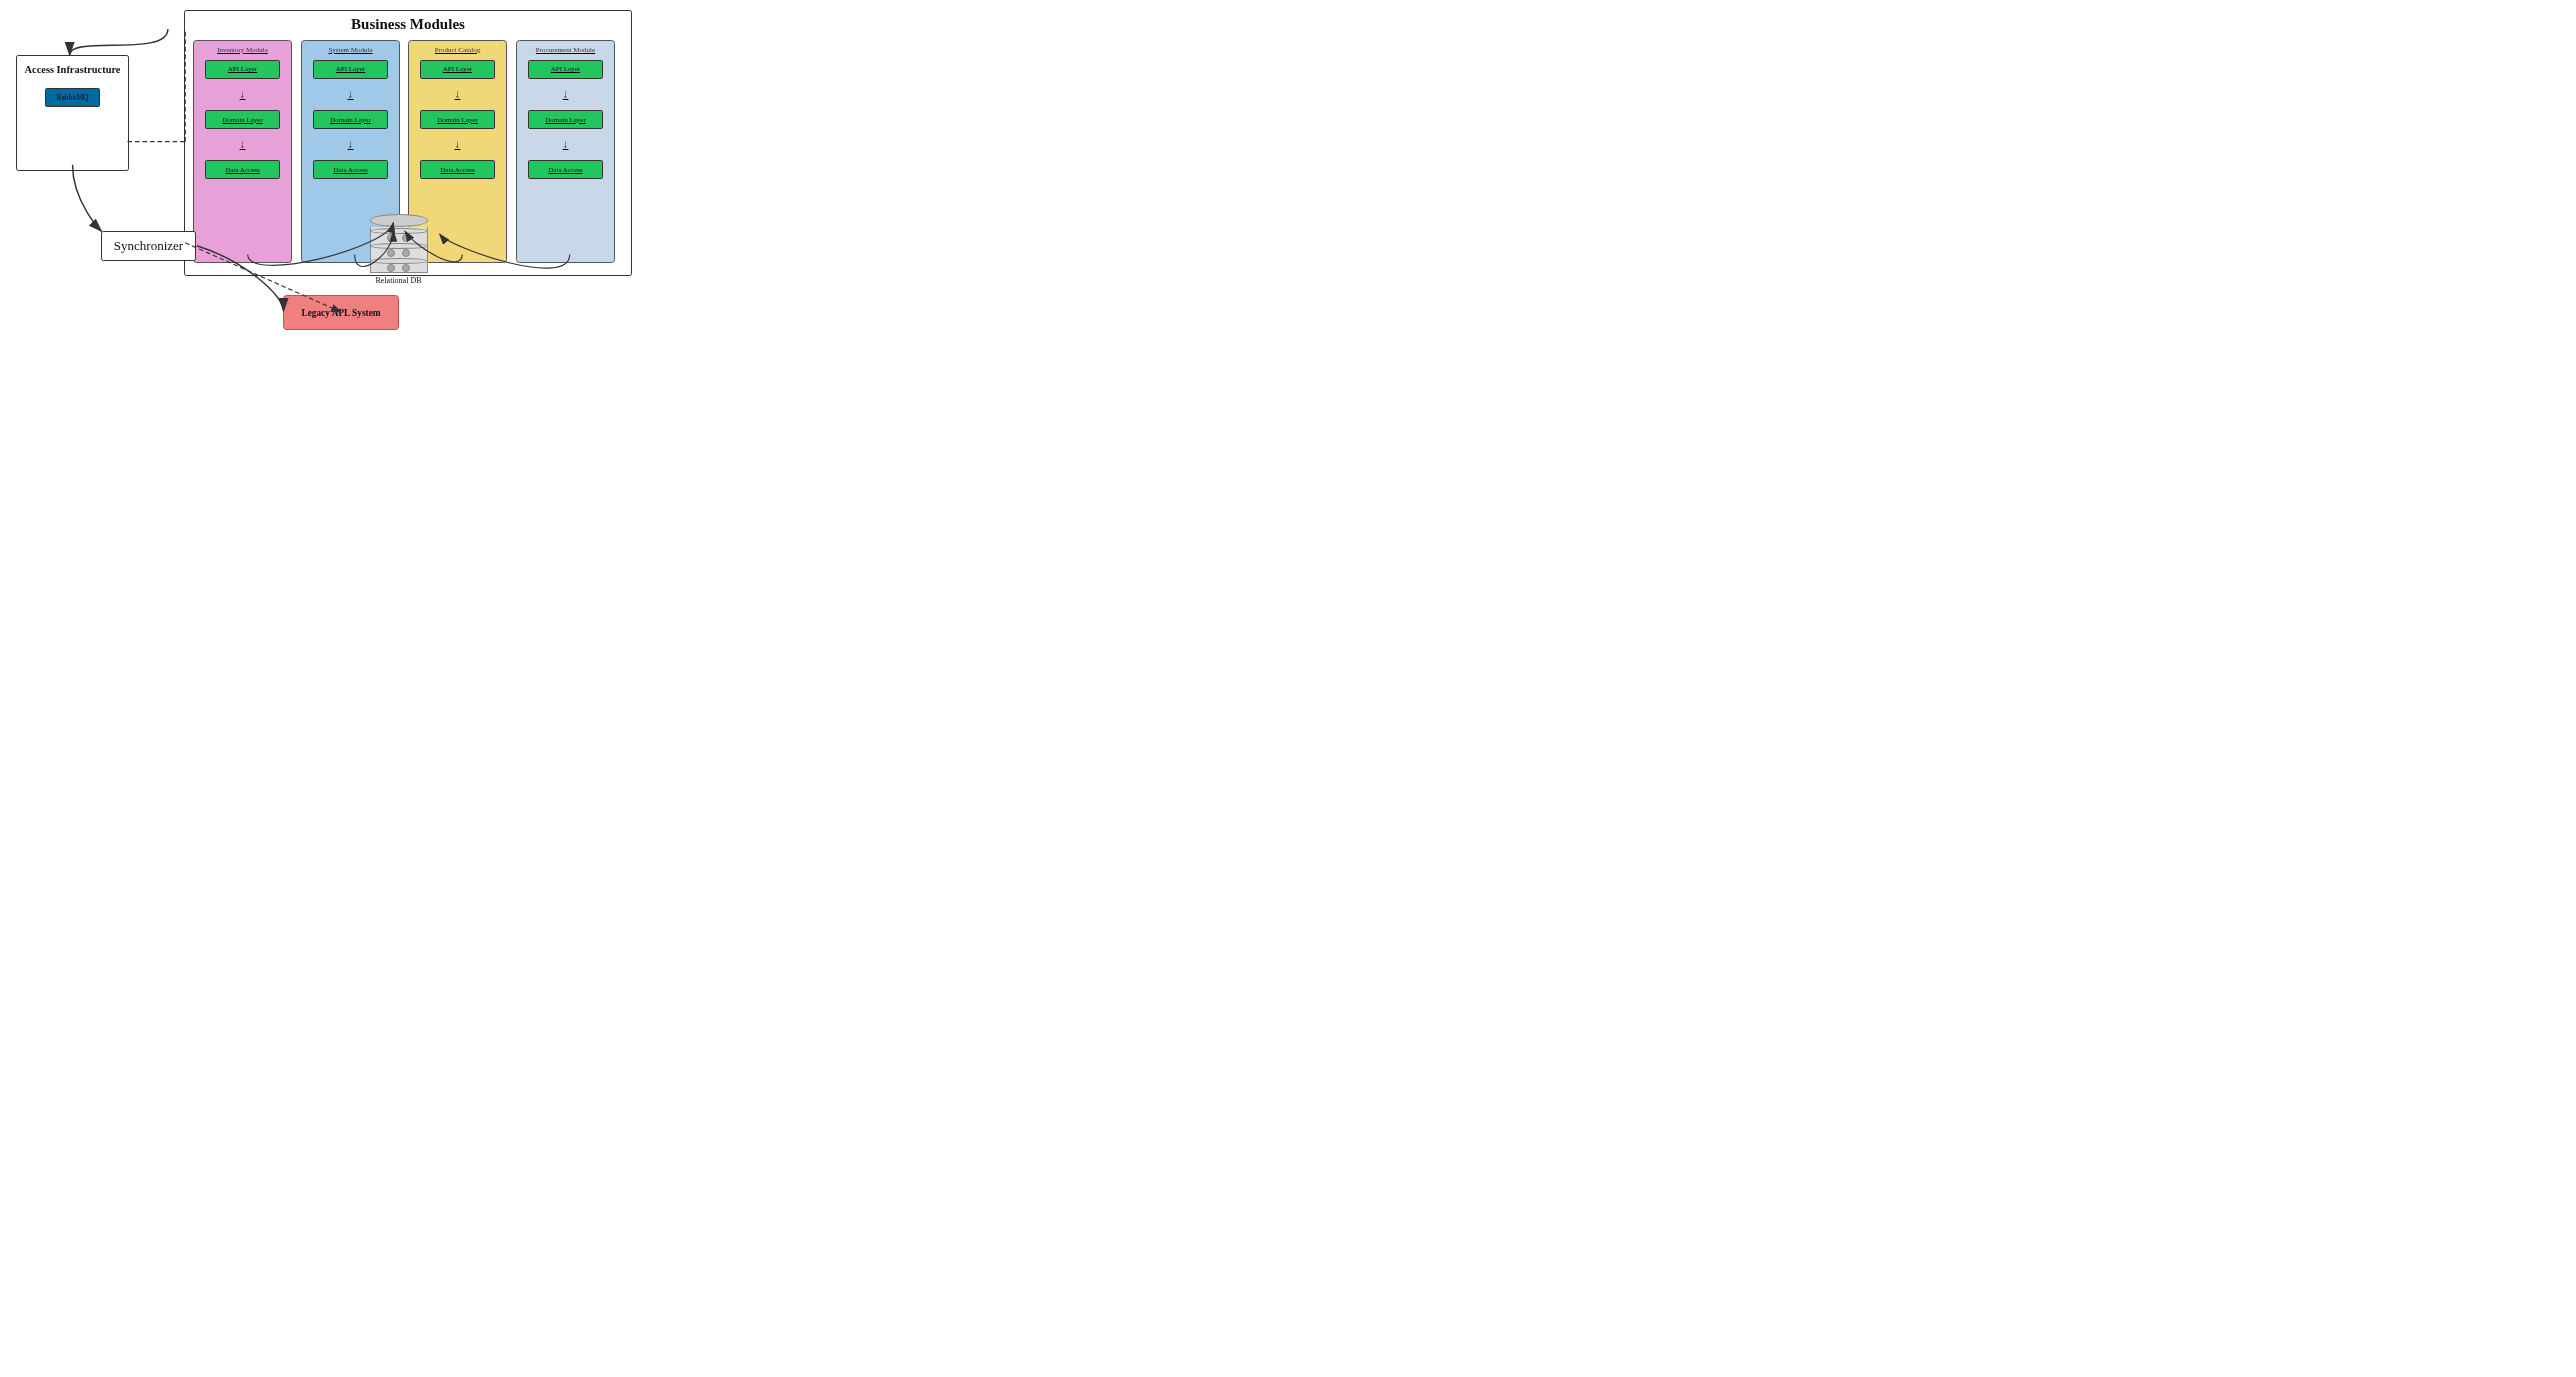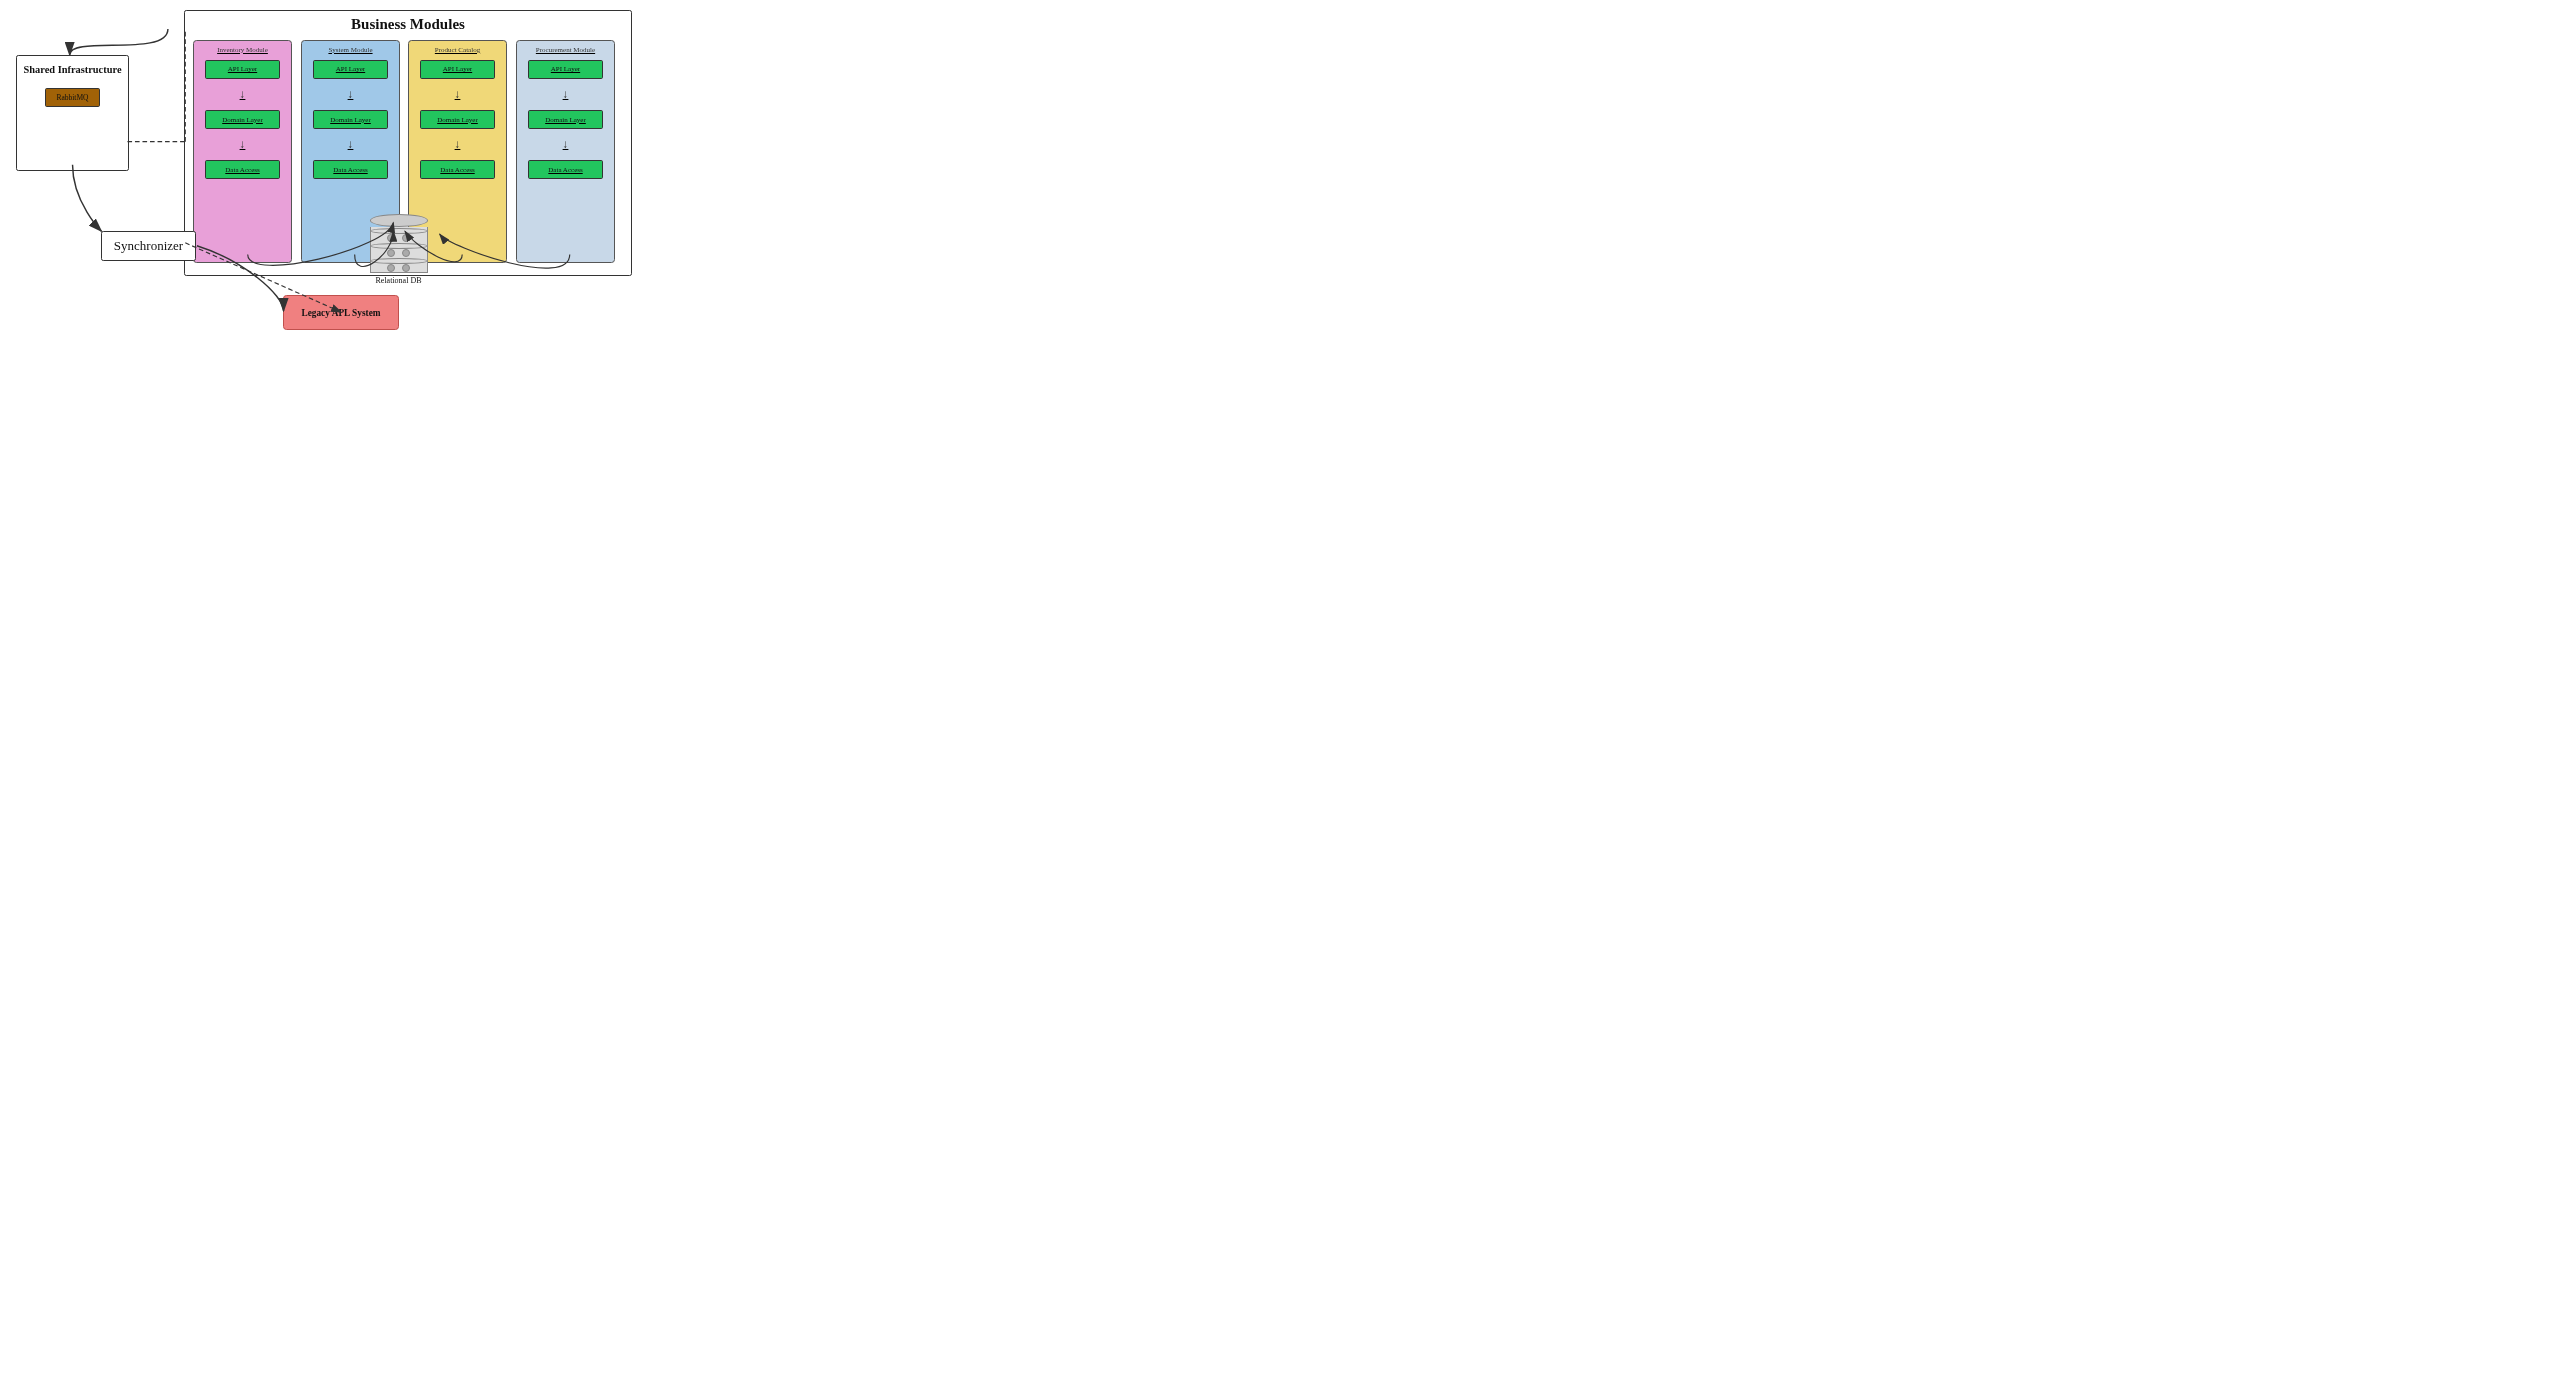--- a/index.html
+++ b/index.html
@@ -111,21 +111,21 @@
       font-size: 10.4px;
       font-weight: bold;
       text-align: center;
       color: #111;
       line-height: 1.3;
       margin-bottom: 11.6px;
     }
     .rabbitmq-box {
       border: 1.2px solid #333;
       border-radius: 1.7px;
-      background: #a16207;
+      background: #0369a1;
       padding: 4px 10.4px;
       font-size: 7.5px;
       color: #111;
     }
     
     .synchronizer-box {
       position: absolute;
       top: 231px;
       left: 101px;
       width: 95px;
@@ -261,21 +261,21 @@
       <div class="module-title">Procurement Module</div>
       <div class="layer-box">API Layer</div>
       <div class="layer-arrow">↓</div>
       <div class="layer-box">Domain Layer</div>
       <div class="layer-arrow">↓</div>
       <div class="layer-box">Data Access</div>
     </div>
   </div>
 
   <div class="shared-infra-box">
-    <div class="shared-infra-title">Shared Infrastructure</div>
+    <div class="shared-infra-title">Access Infrastructure</div>
     <div class="rabbitmq-box">RabbitMQ</div>
   </div>
 
   <div class="synchronizer-box">Synchronizer</div>
 
   <div class="db-container">
     <div class="db-cylinder">
       <div class="db-top"></div>
       <div class="db-body">
         <div class="db-ring"></div>

